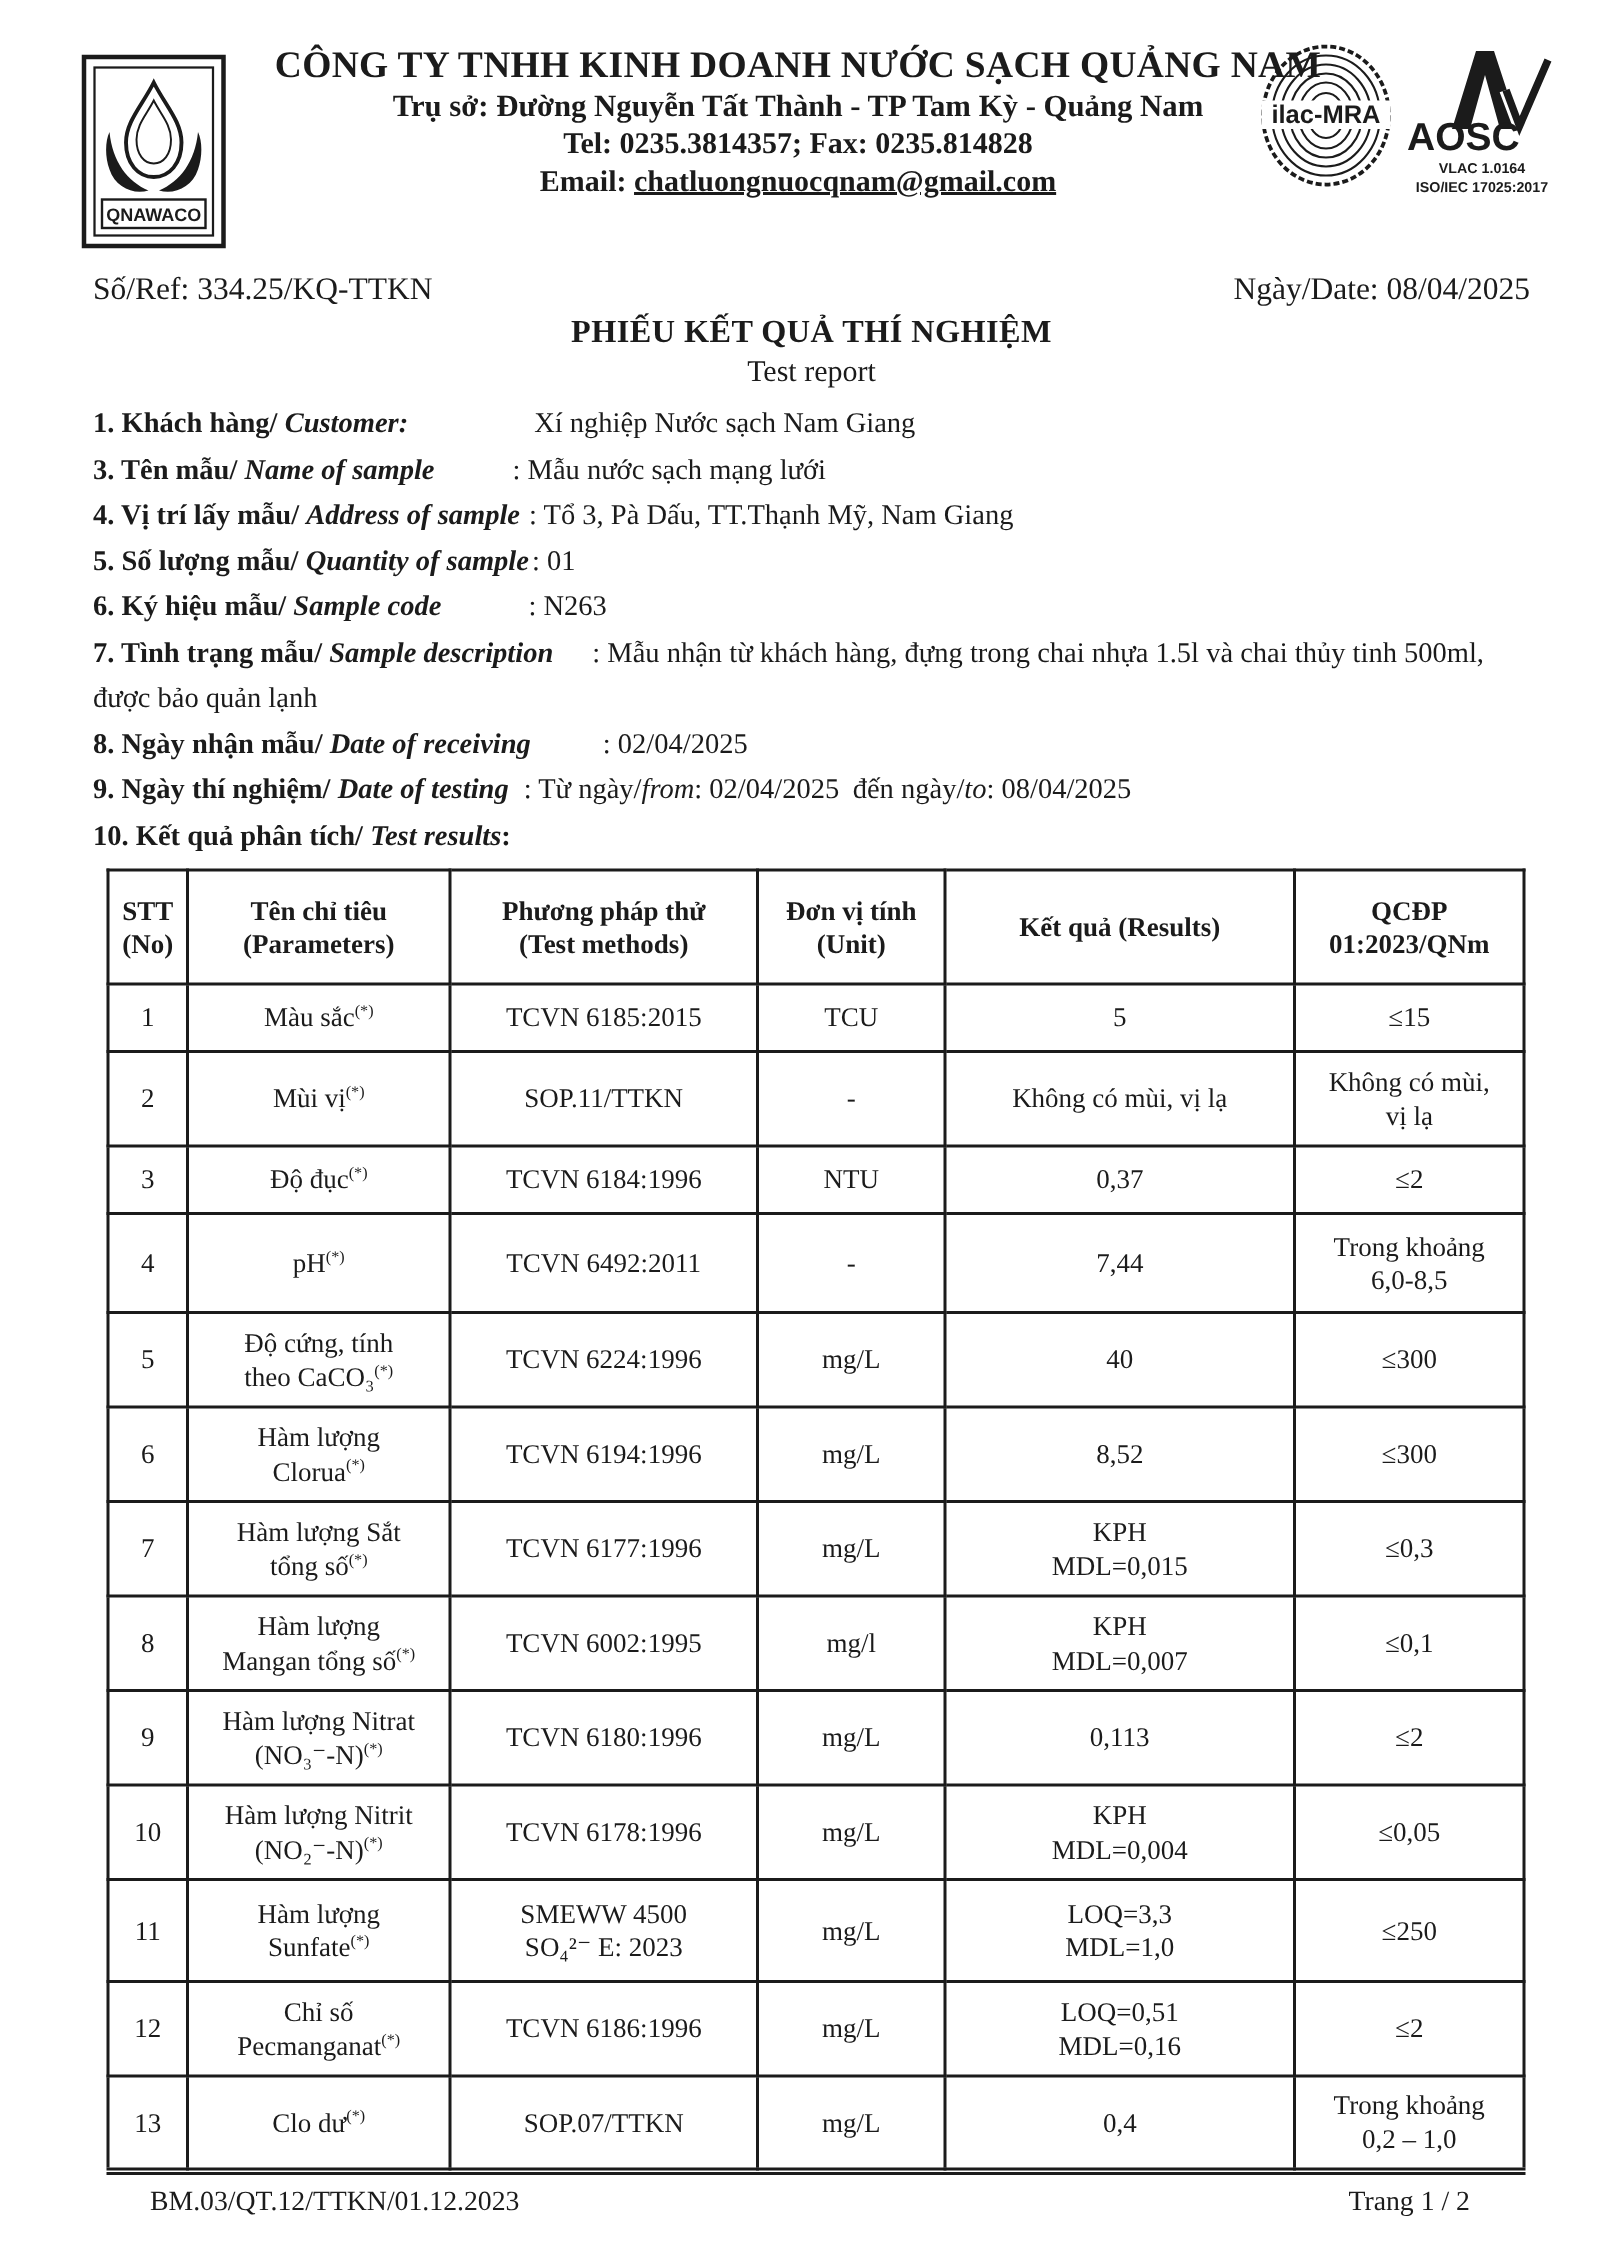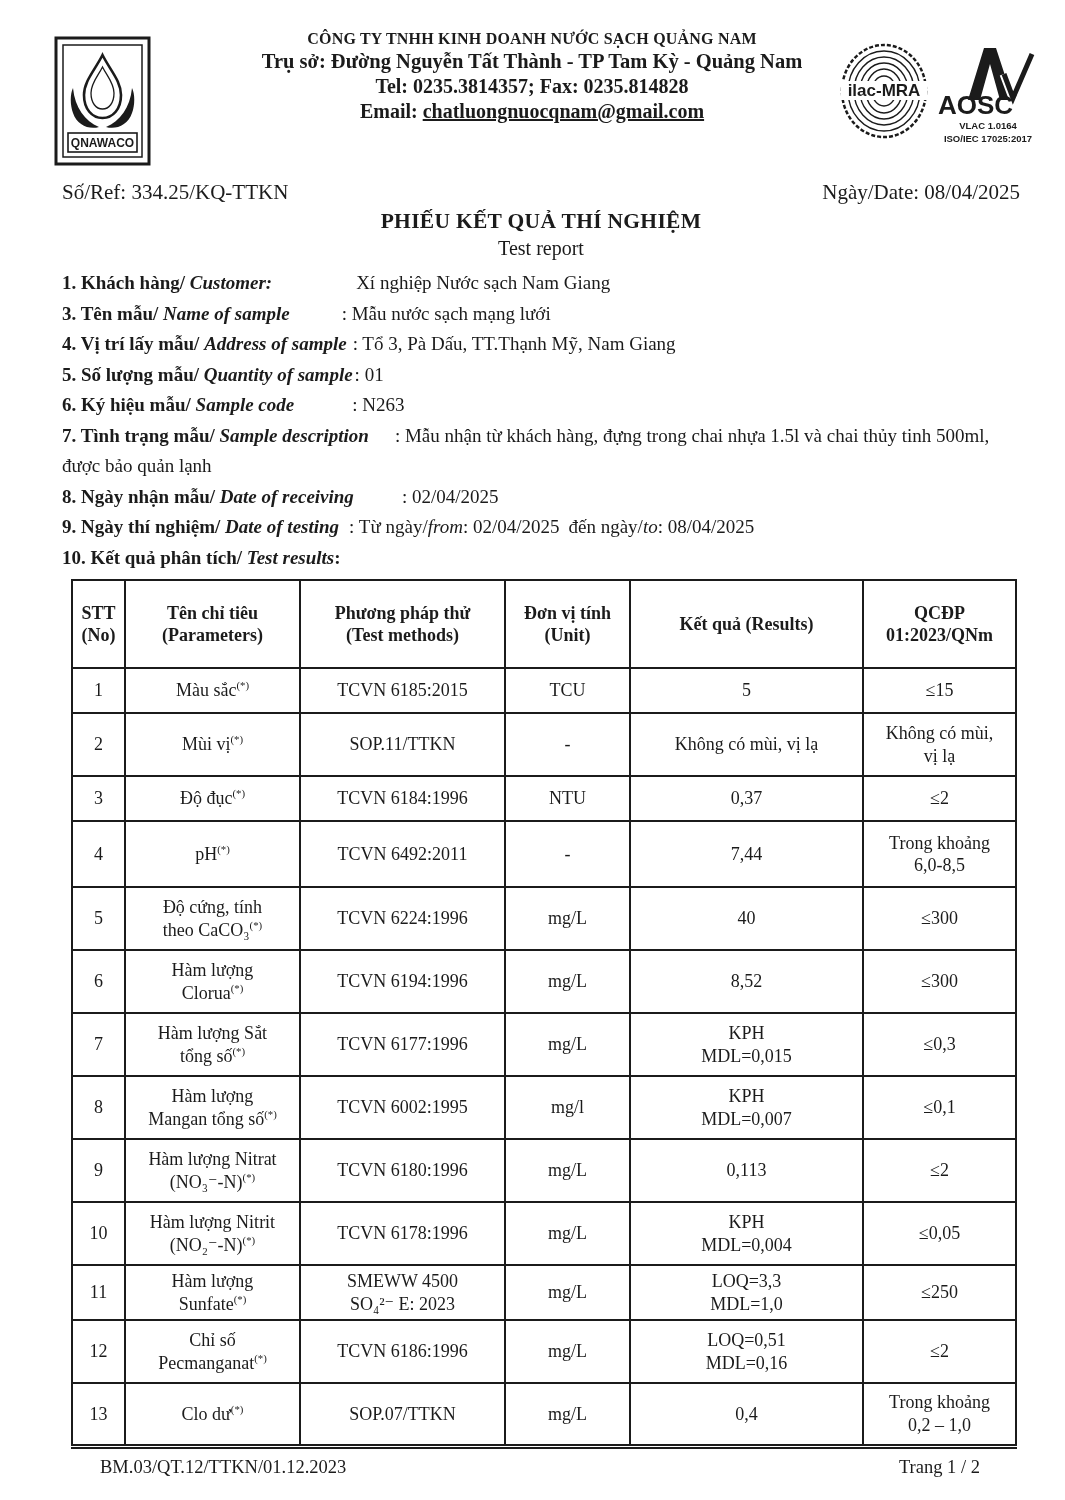--- a/index.html
+++ b/index.html
@@ -11,27 +11,27 @@
     background:#ffffff;
     color:#1b1b1b;
     font-family:"Liberation Serif","DejaVu Serif",serif;
     overflow:hidden;
     padding:0 45px 0 62px;
   }
   
   .doc-header { position:relative; height:178px; }
   .logo-box   { position:absolute; left:-8px; top:36px; }
   .head-center{ position:absolute; left:120px; width:700px; top:30px; text-align:center; }
-  .hc1 { font-size:16px; font-weight:600; letter-spacing:.2px; white-space:nowrap;font-family:Liberation Serif, serif; }
+  .hc1 { font-size:25px; font-weight:600; letter-spacing:.2px; white-space:nowrap;font-family:Liberation Serif, serif; }
   .hc2 { font-size:21px; font-weight:700; white-space:nowrap; }
   .hc3 { font-size:20.5px; font-weight:700; white-space:nowrap; margin-top:2px; }
   .hc4 { font-size:20px; font-weight:700; margin-top:2px; }
   .hc5 { font-size:20px; font-weight:700; margin-top:2px; }
   .email-addr { text-decoration:underline; font-weight:700; }
-  .head-right { position:absolute; right:-18px; top:42px; display:flex; gap:10px; align-items:flex-start; }
+  .head-right { position:absolute; right:-18px; top:28px; display:flex; gap:10px; align-items:flex-start; }
   .aosc-wrap  { text-align:center; width:100px; }
   .aosc-sub   { font-family:"Liberation Sans","DejaVu Sans",sans-serif; font-size:9.5px; font-weight:700; line-height:1.35; white-space:nowrap; }
   
   .meta-row { display:flex; justify-content:space-between; font-size:21px; margin-top:2px; }
   .title    { text-align:center; font-size:21.5px; font-weight:700; margin-top:4px; letter-spacing:.3px; }
   .subtitle { text-align:center; font-size:20px;  font-weight:400; margin-top:3px; }
   
   .info { margin-top:8px; font-size:19px; }
   .info-line { line-height:30.5px; }
   .lbl { font-weight:700; }
@@ -57,21 +57,21 @@
     border:2px solid #1b1b1b;
     border-bottom:5px double #1b1b1b;
   }
   table.results th, table.results td {
     border:2px solid #1b1b1b;
     text-align:center; vertical-align:middle;
     padding:3px 4px;
     line-height:1.25;
   }
   table.results th { font-weight:700; }
-  thead tr { height:88px; }
+  thead tr { height:76px; }
   tbody tr { height:63px; }
   tbody tr.h-sm { height:45px; }
   .pre { white-space:pre-line; }
   sup { font-size:.6em; line-height:0; }
   
   .footer-row { display:flex; justify-content:space-between; font-size:18.5px; margin-top:8px; padding:0 40px 0 38px; }
 </style>
 </head>
 <body>
 
@@ -255,21 +255,21 @@
       <tr>
         <td>10</td>
         <td><span class="pre">Hàm lượng Nitrit
 (NO₂⁻-N)</span><sup>(*)</sup></td>
         <td class="pre">TCVN 6178:1996</td>
         <td>mg/L</td>
         <td class="pre">KPH
 MDL=0,004</td>
         <td class="pre">≤0,05</td>
       </tr>
-      <tr style="height:55px">
+      <tr style="height:68px">
         <td>11</td>
         <td><span class="pre">Hàm lượng
 Sunfate</span><sup>(*)</sup></td>
         <td class="pre">SMEWW 4500
 SO₄²⁻ E: 2023</td>
         <td>mg/L</td>
         <td class="pre">LOQ=3,3
 MDL=1,0</td>
         <td class="pre">≤250</td>
       </tr>

